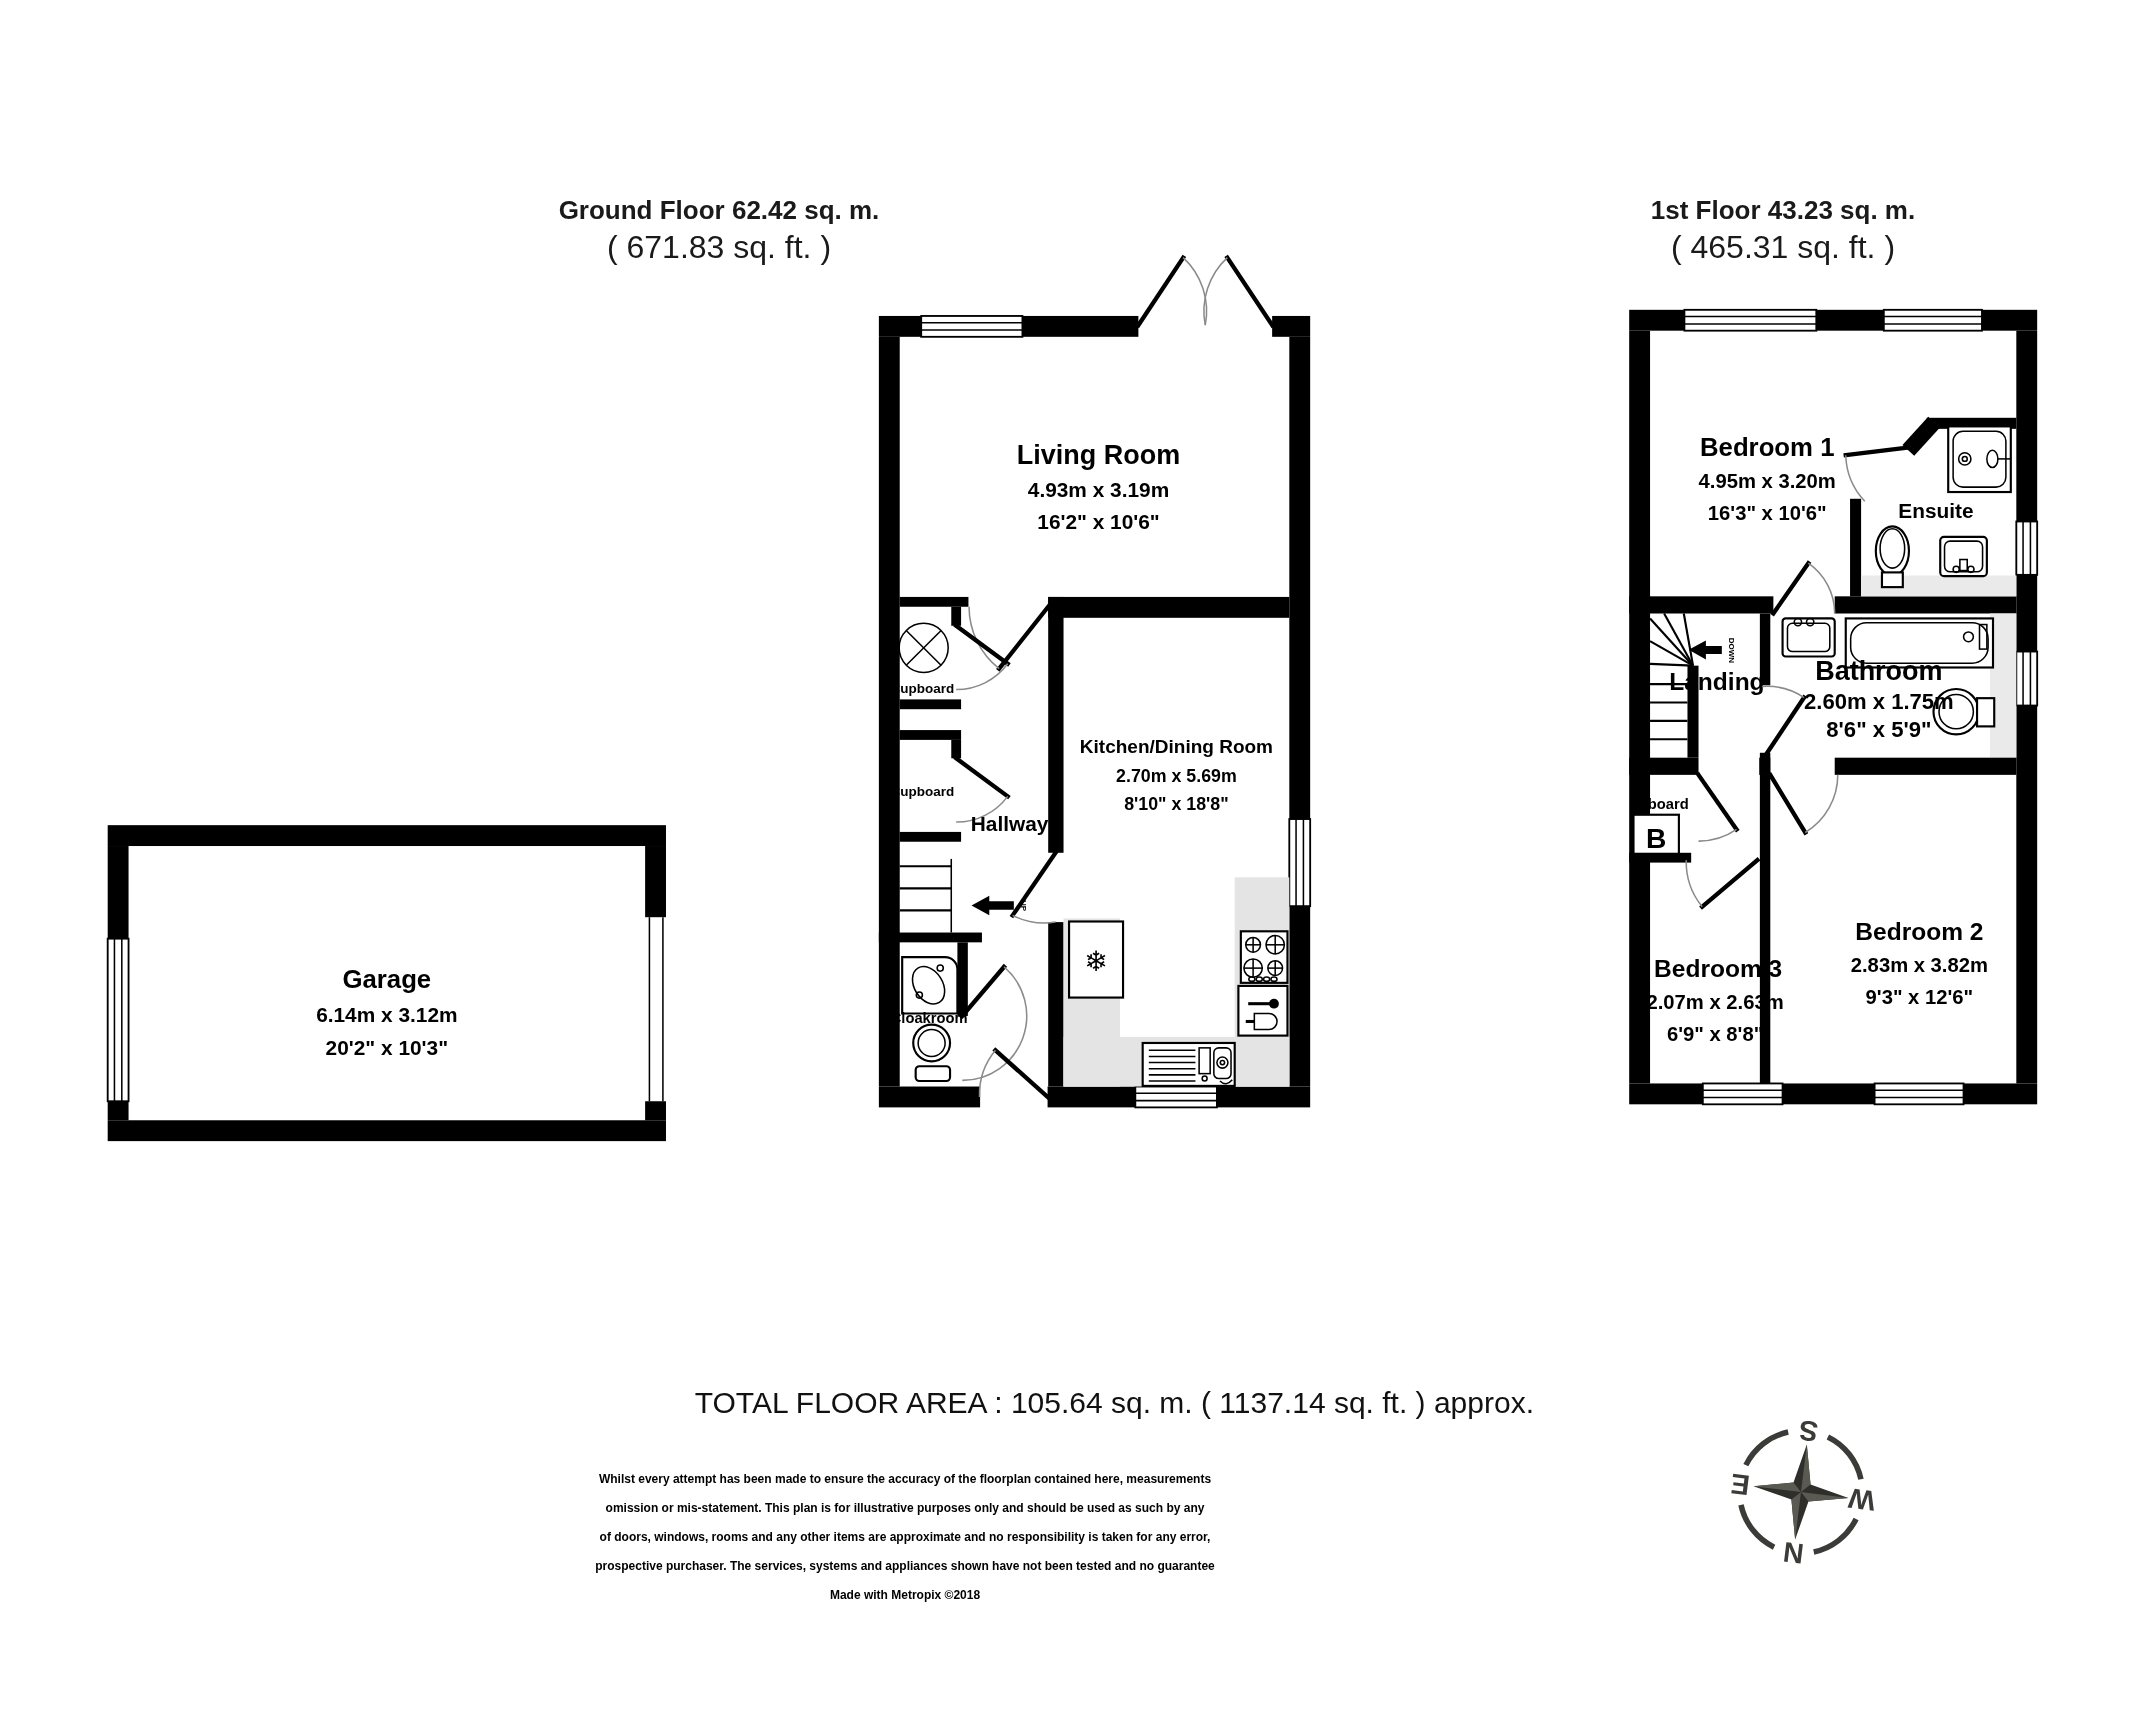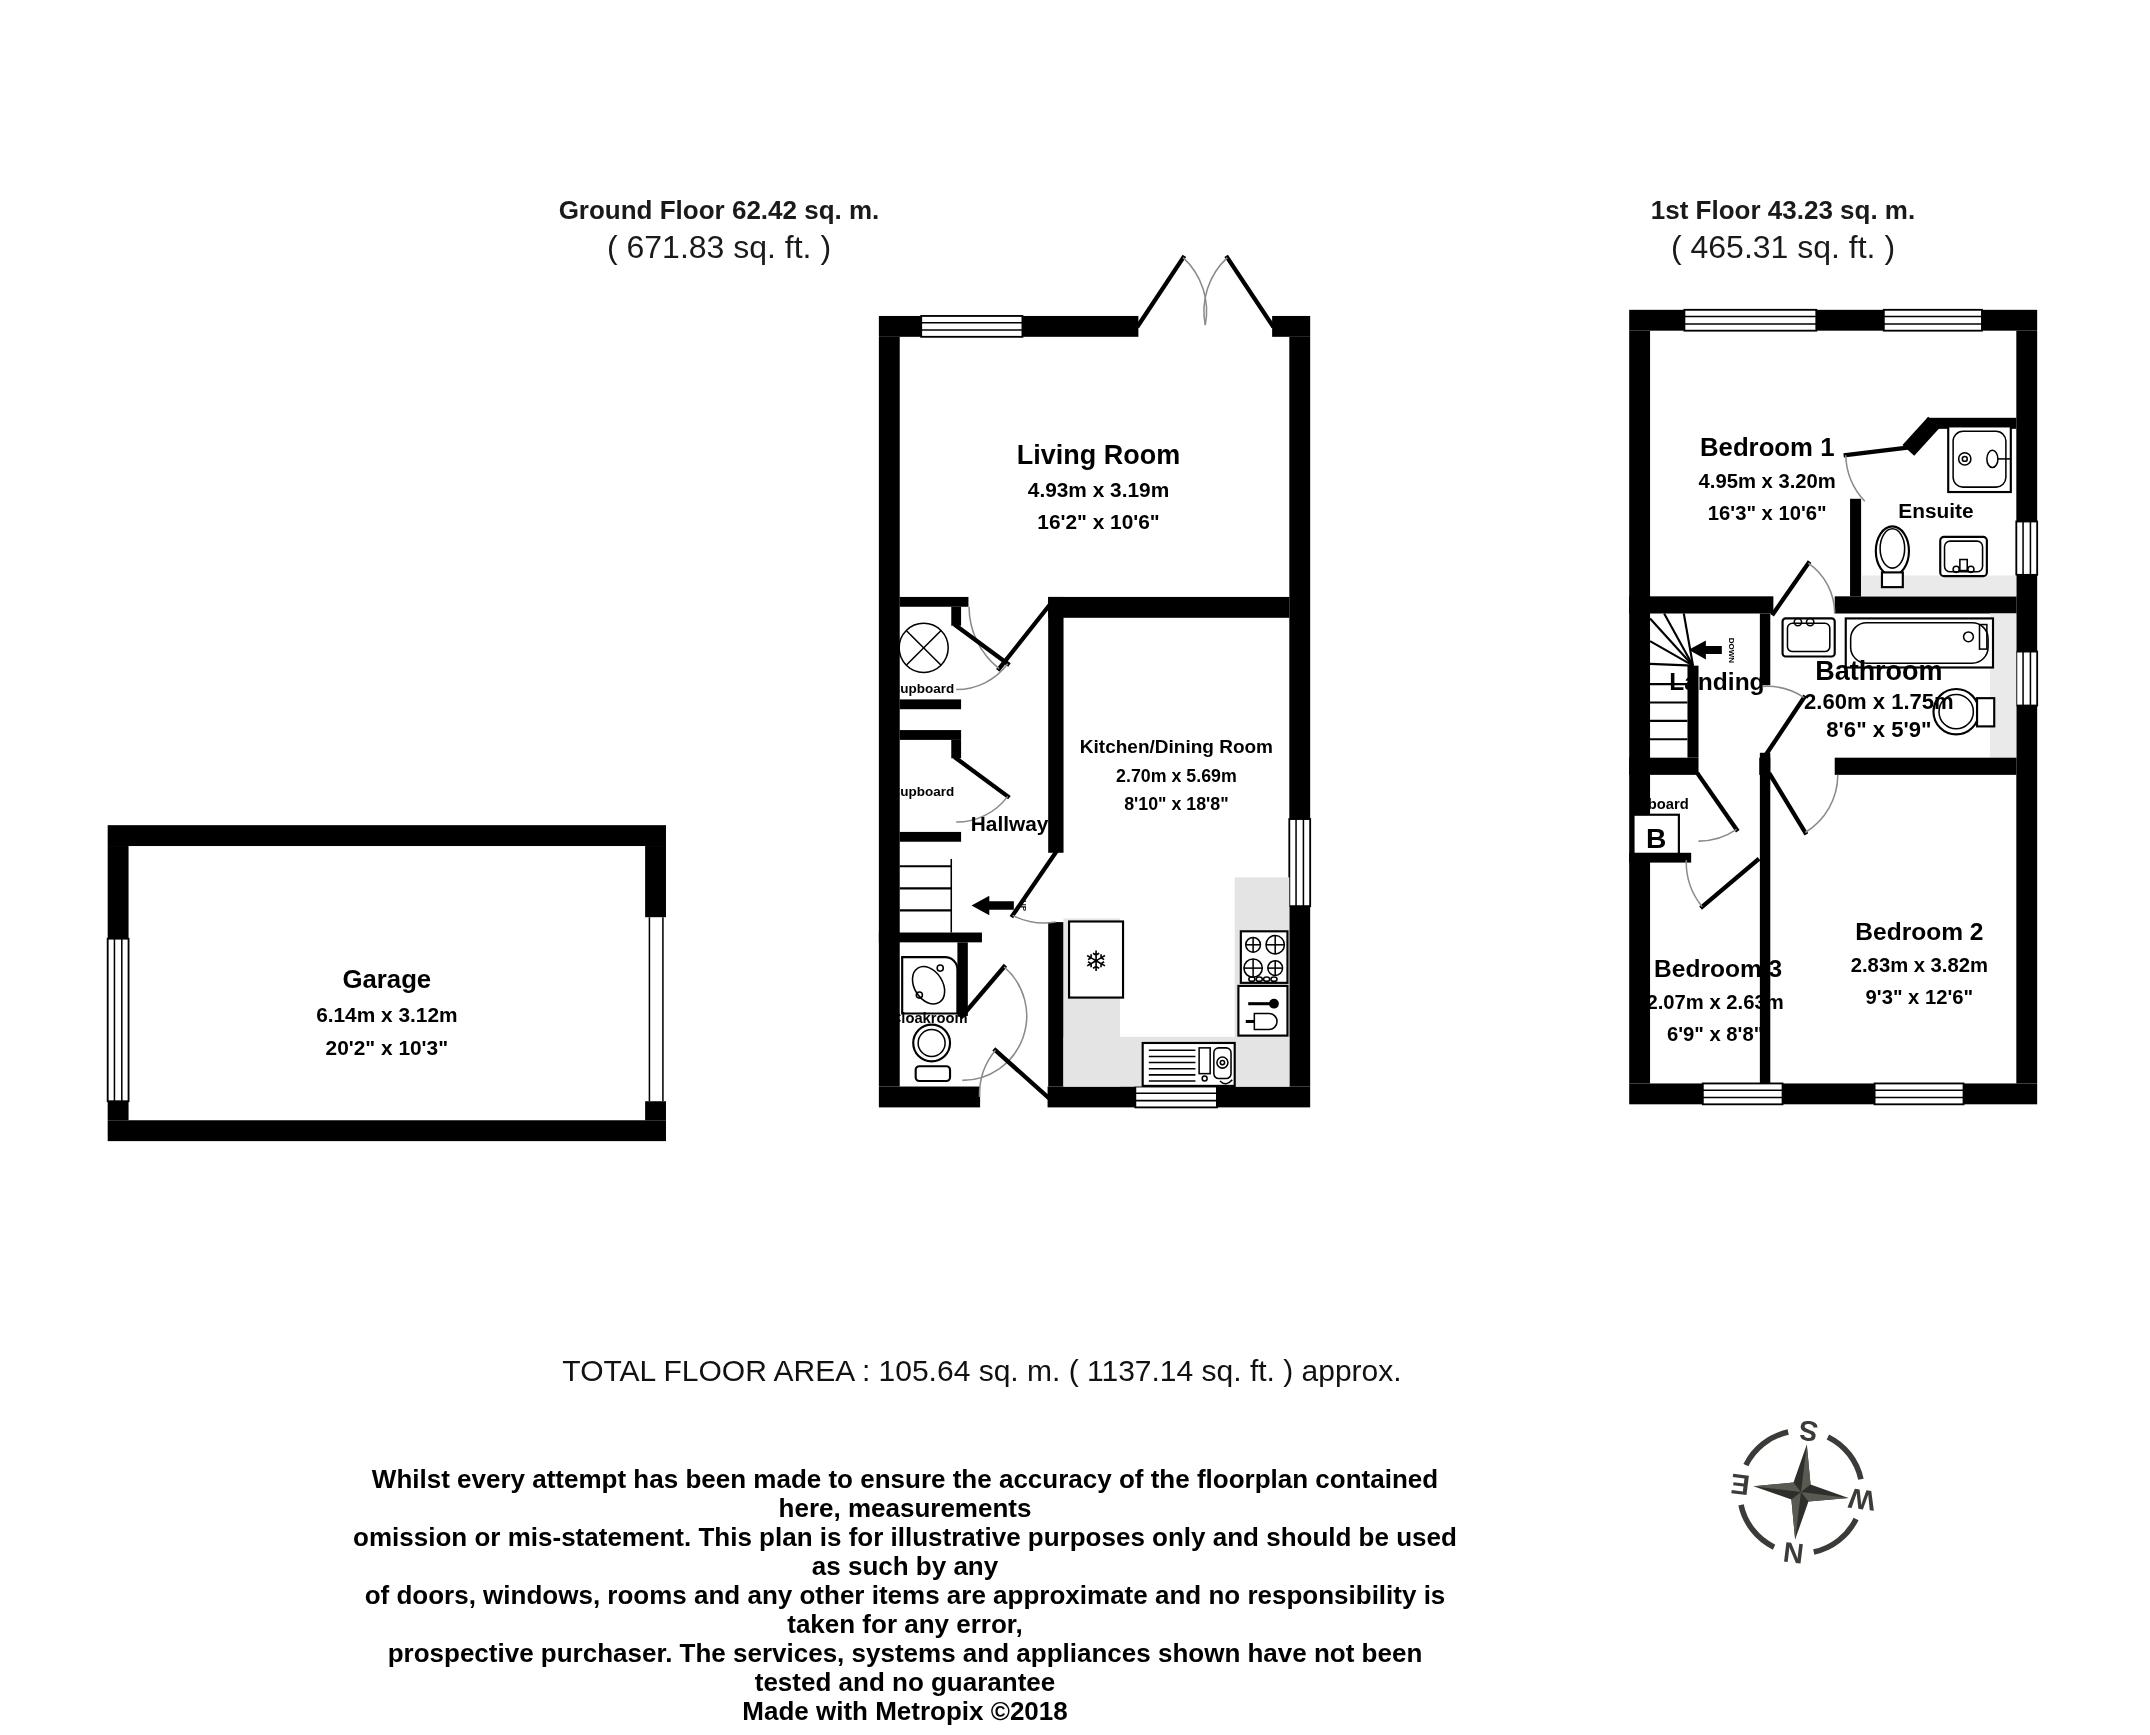--- a/index.html
+++ b/index.html
@@ -1,21 +1,21 @@
 <!DOCTYPE html>
 <html style="font-size:9.8px"><head>
 <meta charset="utf-8">
 <style>
   html,body{margin:0;padding:0;background:#ffffff;}
   body{width:2151px;height:1735px;position:relative;font-family:"Liberation Sans",sans-serif;color:#000;}
   .hdr{position:absolute;text-align:center;color:#1a1a1a;}
   .hdr .h1{font-size:26px;font-weight:bold;line-height:39px;}
   .hdr .h2{font-size:32px;font-weight:normal;line-height:34px;}
   .total{position:absolute;text-align:center;font-size:30px;font-weight:500;color:#111;}
-  .disc{position:absolute;text-align:center;font-size:26px;font-weight:bold;color:#000;}
+  .disc{position:absolute;text-align:center;font-size:12px;font-weight:bold;color:#000;}
   .disc div{line-height:29px;}
   svg{position:absolute;top:0;left:0;}
   .wall{fill:#000;}
   .win{fill:#fff;stroke:#000;stroke-width:3px;}
   .wline{stroke:#000;stroke-width:2.5px;fill:none;}
   .door{stroke:#000;stroke-width:7px;fill:none;stroke-linecap:square;}
   .arc{stroke:#8a8a8a;stroke-width:2.5px;fill:none;}
   .fx{fill:#fff;stroke:#000;stroke-width:3.5px;}
   .fx2{fill:none;stroke:#000;stroke-width:2.5px;}
   .counter{fill:#e4e4e4;}
@@ -404,21 +404,21 @@
       <path d="M0,78 L-14,14 L0,0 Z" fill="#5a5a52"></path>
       <path d="M-78,0 L-14,-14 L0,0 Z" fill="#5a5a52"></path>
     </g>
     <text class="comp" x="0" y="-100" dy="16">N</text>
     <text class="comp" x="100" y="0" dy="16">E</text>
     <text class="comp" x="0" y="100" dy="16">S</text>
     <text class="comp" x="-100" y="0" dy="16">W</text>
   </g>
 </svg>
 
-<div class="total" style="left:430px;top:1354px;width:1104px;">TOTAL FLOOR AREA : 105.64 sq. m. ( 1137.14 sq. ft. ) approx.</div>
+<div class="total" style="left:430px;top:1386px;width:1104px;text-align:right;">TOTAL FLOOR AREA : 105.64 sq. m. ( 1137.14 sq. ft. ) approx.</div>
 
 <div class="disc" style="left:353px;top:1465px;width:1104px;">
   <div>Whilst every attempt has been made to ensure the accuracy of the floorplan contained here, measurements</div>
   <div>omission or mis-statement. This plan is for illustrative purposes only and should be used as such by any</div>
   <div>of doors, windows, rooms and any other items are approximate and no responsibility is taken for any error,</div>
   <div>prospective purchaser. The services, systems and appliances shown have not been tested and no guarantee</div>
   <div>Made with Metropix ©2018</div>
 </div>
 
 

